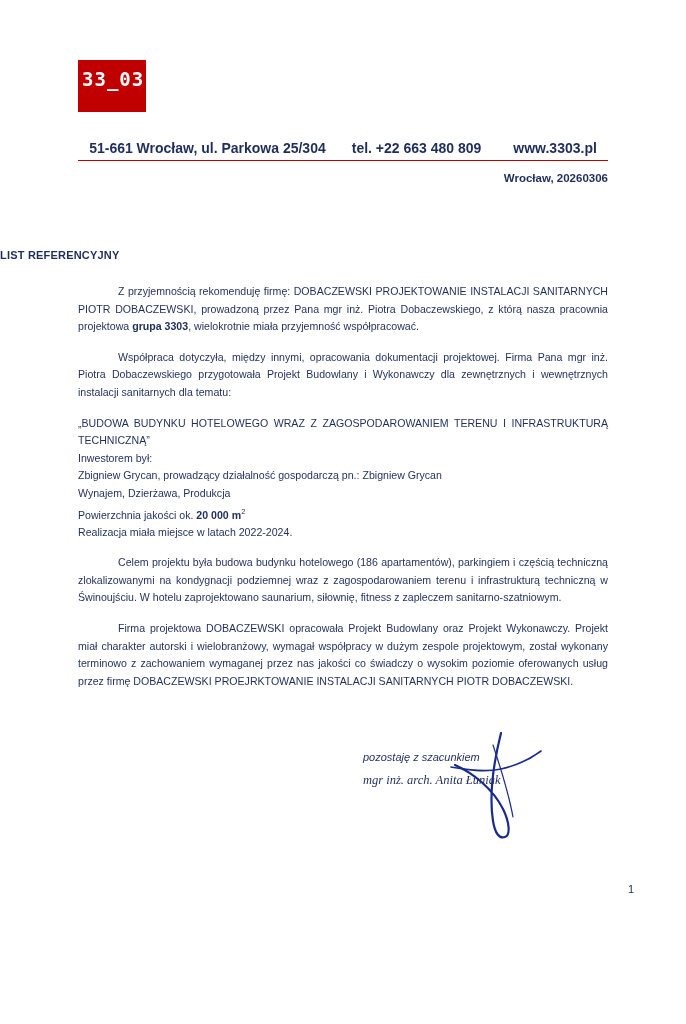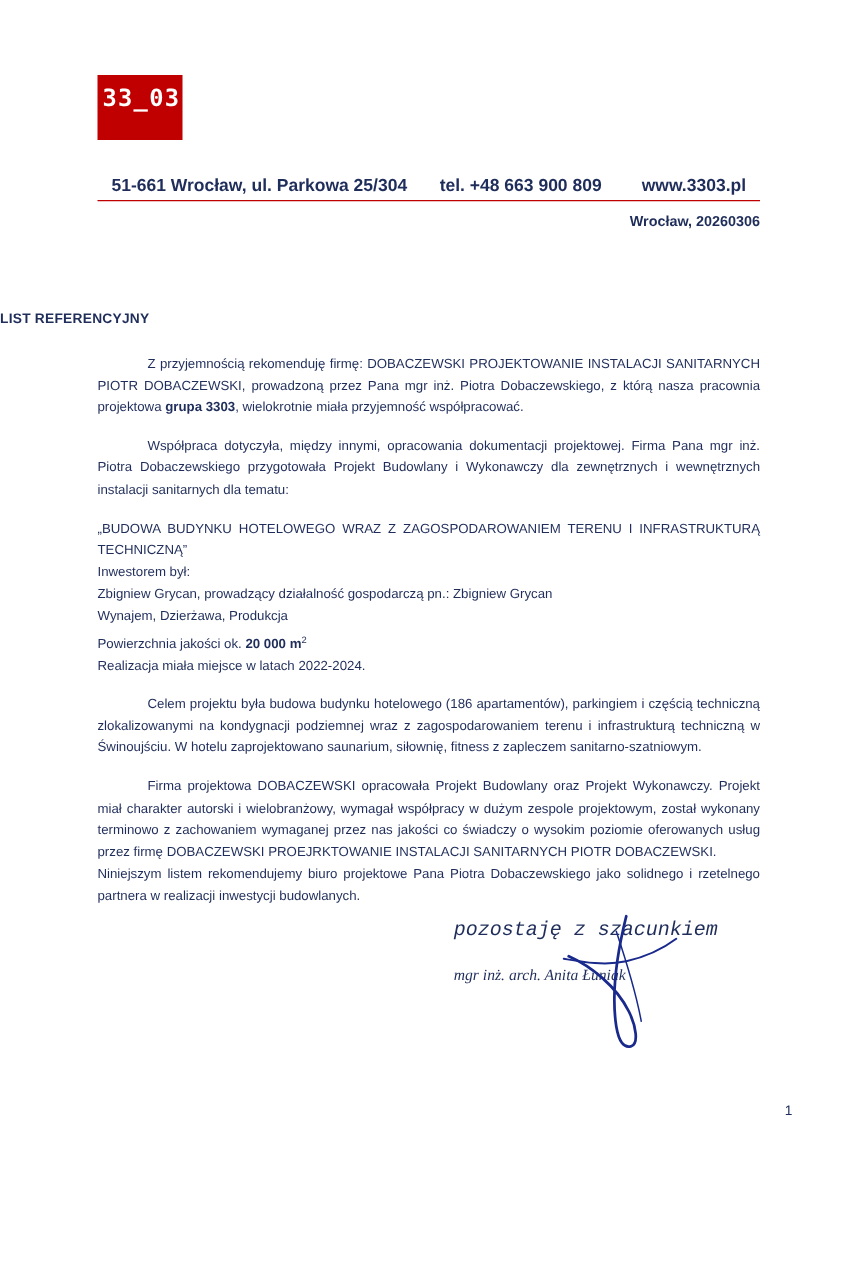--- a/index.html
+++ b/index.html
@@ -117,24 +117,24 @@
   .sig-wrap {
     position: absolute;
     left: 78px;
     right: 78px;
     top: 735px;
     height: 110px;
   }
   .sig-line1 {
     position: absolute;
     left: 285px;
-    top: 0;
-    font-family: Liberation Mono, monospace;
+    top: 16px;
+    font-family: Liberation Sans, sans-serif;
     font-style: italic;
-    font-size: 16px;
+    font-size: 11px;
     color: #1f2d5a;
     white-space: nowrap;
   }
   .sig-line2 {
     position: absolute;
     left: 285px;
     top: 38px;
     font-family: "Liberation Serif", serif;
     font-style: italic;
     font-size: 12.5px;
@@ -163,21 +163,21 @@
 <body>
 
 <div class="page">
 
   <div class="logo-block"></div>
   <div class="logo-text">33_03</div>
 
   <div class="addressbar">
     <span class="seg">51-661 Wrocław, ul. Parkowa 25/304</span>
     <span class="gap1"></span>
-    <span class="seg">tel. +48 663 900 809</span>
+    <span class="seg">tel. +22 663 480 809</span>
     <span class="gap2"></span>
     <span class="seg">www.3303.pl</span>
   </div>
   <div class="rule"></div>
 
   <div class="date-line">Wrocław, 20260306</div>
 
   <div class="doc-title">LIST REFERENCYJNY</div>
 
   <div class="body-text">
@@ -193,21 +193,20 @@
     <p class="tight">Wynajem, Dzierżawa, Produkcja</p>
 
     <p class="tight"><span>Powierzchnia jakości ok. </span><b>20 000 m</b><sup>2</sup></p>
 
     <p class="tight">Realizacja miała miejsce w latach 2022-2024.</p>
 
     <p class="p-indent blk">Celem projektu była budowa budynku hotelowego (186 apartamentów), parkingiem i częścią techniczną zlokalizowanymi na kondygnacji podziemnej wraz z zagospodarowaniem terenu i infrastrukturą techniczną w Świnoujściu. W hotelu zaprojektowano saunarium, siłownię, fitness z zapleczem sanitarno-szatniowym.</p>
 
     <p class="p-indent blk">Firma projektowa DOBACZEWSKI opracowała Projekt Budowlany oraz Projekt Wykonawczy. Projekt miał charakter autorski i wielobranżowy, wymagał współpracy w dużym zespole projektowym, został wykonany terminowo z zachowaniem wymaganej przez nas jakości co świadczy o wysokim poziomie oferowanych usług przez firmę DOBACZEWSKI PROEJRKTOWANIE INSTALACJI SANITARNYCH PIOTR DOBACZEWSKI.</p>
 
-    <p class="tight">Niniejszym listem rekomendujemy biuro projektowe Pana Piotra Dobaczewskiego jako solidnego i rzetelnego partnera w realizacji inwestycji budowlanych.</p>
   </div>
 
   <div class="sig-wrap">
     <div class="sig-line1">pozostaję z szacunkiem</div>
     <div class="sig-line2">mgr inż. arch. Anita Łuniak</div>
     <svg class="sig-mark" viewBox="0 0 260 120">
       <path d="M168 8 C160 40, 156 70, 160 96 C162 108, 166 114, 172 112 C178 110, 176 96, 170 84 C160 64, 140 48, 122 40" fill="none" stroke="#1a2a8c" stroke-width="2.2" stroke-linecap="round"></path>
       <path d="M118 42 C130 44, 150 48, 168 44 C186 40, 200 32, 208 26" fill="none" stroke="#1a2a8c" stroke-width="1.6" stroke-linecap="round"></path>
       <path d="M160 20 C168 44, 176 70, 180 92" fill="none" stroke="#1a2a8c" stroke-width="1.2" stroke-linecap="round"></path>
     </svg>

